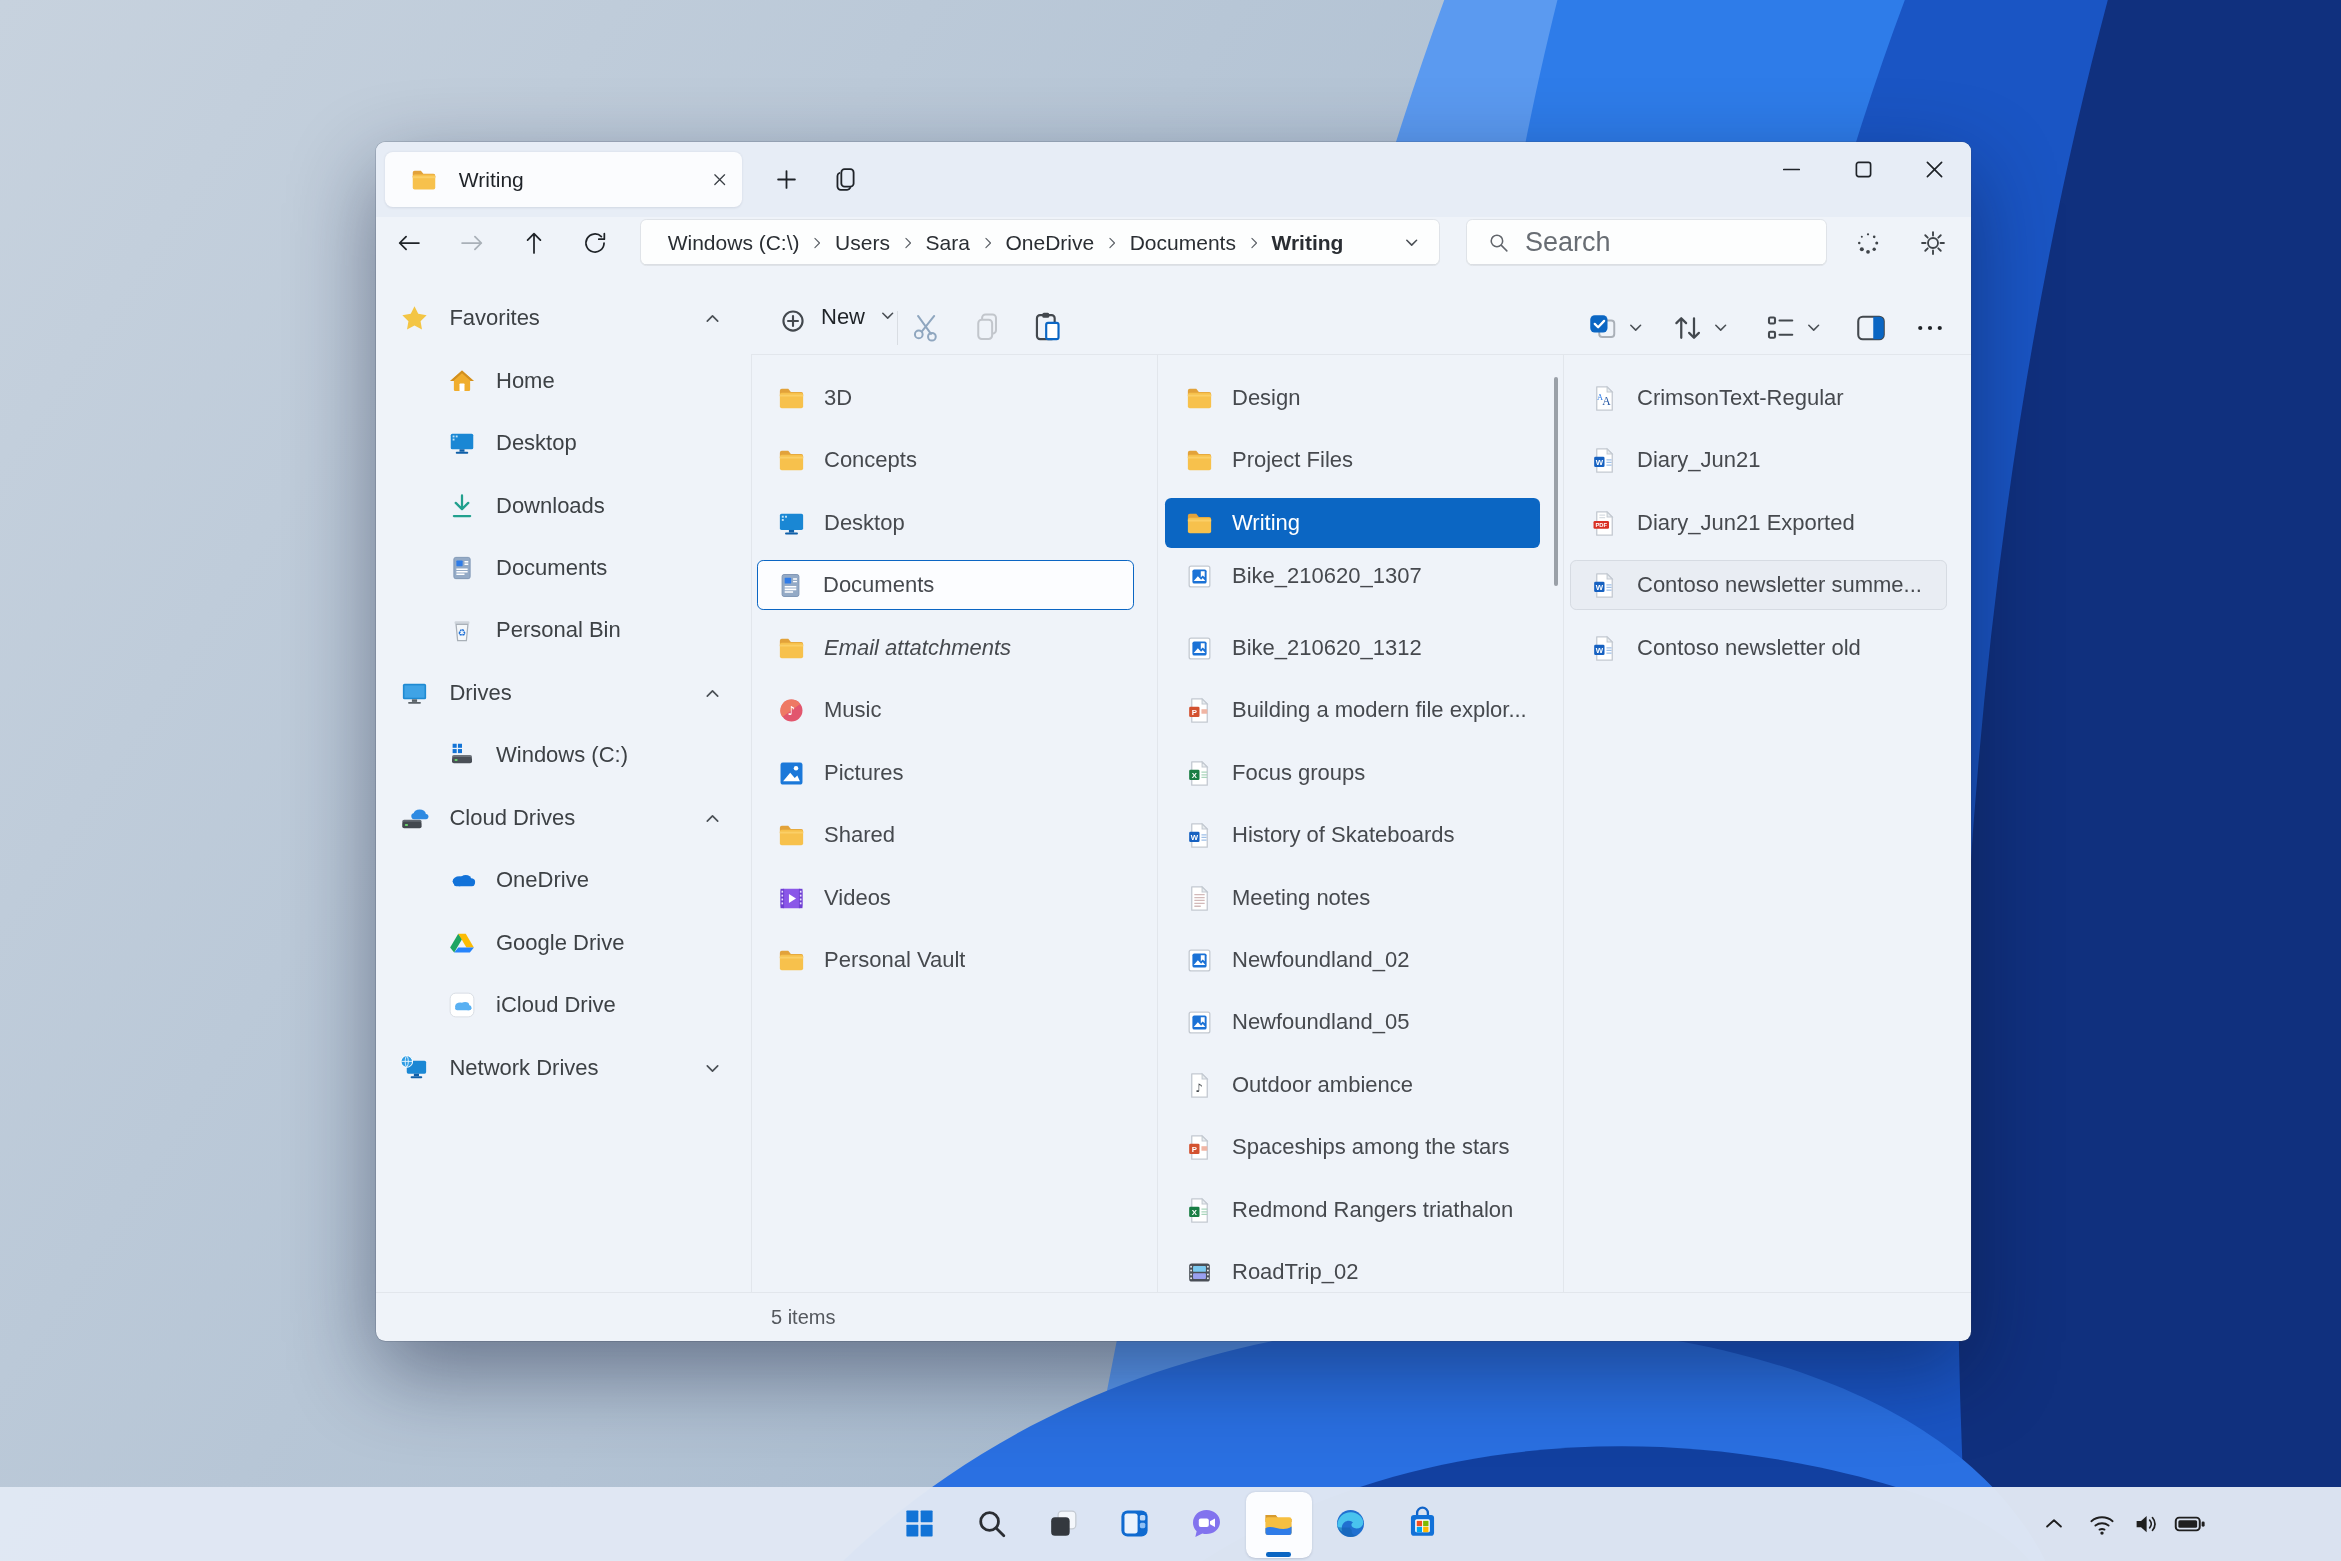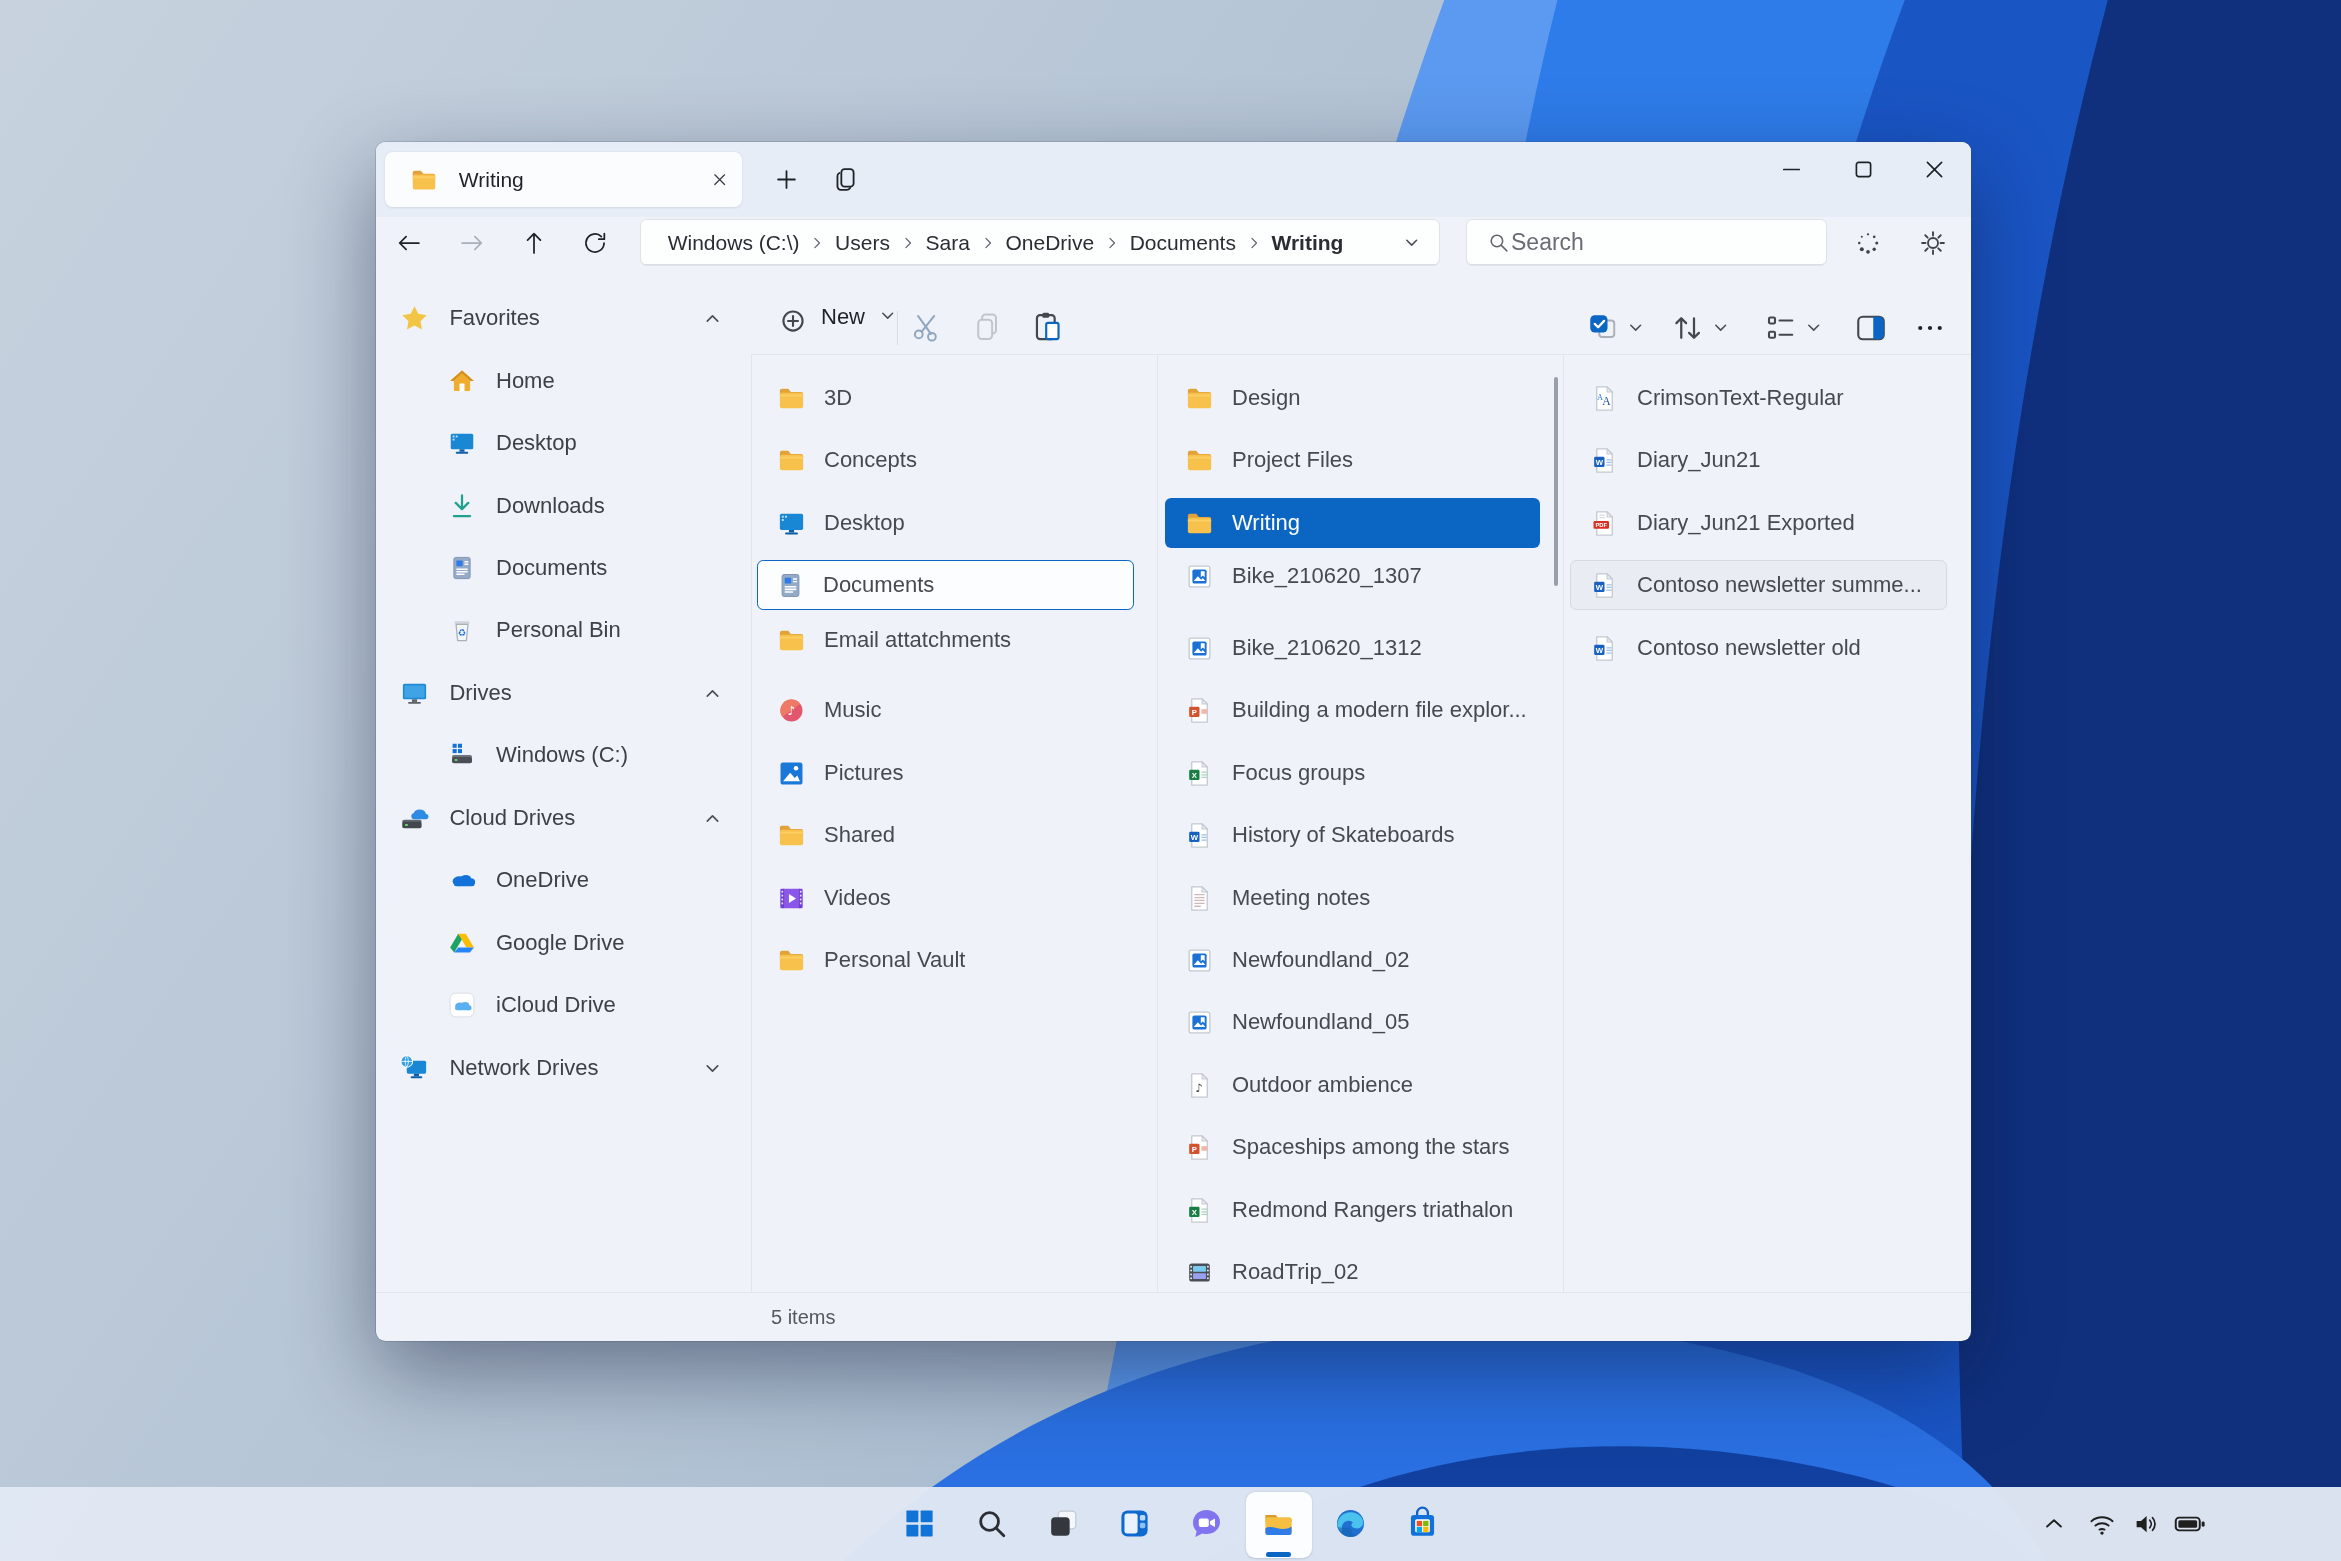--- a/index.html
+++ b/index.html
@@ -23,21 +23,21 @@
 
   .navbtn{position:absolute;top:84px;width:34px;height:34px;display:flex;align-items:center;justify-content:center;}
   .field{position:absolute;top:77px;height:47px;background:#fdfefe;border:0.8px solid #dfe3e8;border-radius:6.2px;
          box-sizing:border-box;display:flex;align-items:center;box-shadow:inset 0 -0.8px 0 #cfd4da;}
   .addr{left:264px;width:800px;padding:0 15.6px 0 22px;}
   .srch{left:1090px;width:361px;padding:0 15.6px 0 19px;}
   .crumbs{display:flex;align-items:center;flex:1;font-size:21px;color:#2a2e33;white-space:nowrap;overflow:hidden;}
   .crumb{padding:1.6px 4.7px;border-radius:3.1px;}
   .crumb.last{font-weight:bold;}
   .csep{width:20px;height:20px;margin:0 3.1px;}
-  .ph{font-size:23px;color:#686d73;}
+  .ph{font-size:27px;color:#686d73;margin-left:14px;}
 
   .newbtn{position:absolute;left:389px;top:162px;height:48px;display:flex;align-items:flex-start;gap:11px;padding:0 11px;border-radius:6.2px;}
   .new-lab{font-size:22px;color:#1f2328;}
   .tdiv{position:absolute;left:521px;top:169px;width:0.8px;height:34px;background:#d9dde3;}
   .toolic{position:absolute;display:flex;align-items:center;justify-content:center;}
 
   .hdiv{position:absolute;left:375px;right:0;top:212px;height:0.8px;background:#e2e6ec;}
   .main{position:absolute;left:0;top:213px;right:0;bottom:49px;overflow:hidden;}
   .vdiv{position:absolute;top:0;bottom:0;width:0.8px;background:#e2e6ec;}
 
@@ -591,21 +591,21 @@
           <span class="ic" style="height: 31px; width: 31px;">
             <svg viewBox="0 0 48 48" xmlns="http://www.w3.org/2000/svg">
               <rect x="11" y="7" width="26" height="34" rx="3" fill="#94aac6" stroke="#7e95b4" stroke-width="1.5"></rect>
               <rect x="15" y="12" width="10" height="9" rx="1" fill="#2f7ce8"></rect>
               <path d="M28 14h6M28 18h6" stroke="#fff" stroke-width="2.2"></path>
               <path d="M15 26h18M15 30h18M15 34h13" stroke="#fff" stroke-width="2.4"></path>
             </svg>
           </span>
           <span class="f-lab">Documents</span>
         </div>
-        <div class="frow" style="left: 381px; width: 377px; top: 260px;">
+        <div class="frow" style="left: 381px; width: 377px; top: 268px; font-style: italic;">
           <span class="ic" style="height: 31px; width: 31px;">
             <svg viewBox="0 0 48 48" xmlns="http://www.w3.org/2000/svg">
               <path d="M6 12a3 3 0 0 1 3-3h10l4 5h16a3 3 0 0 1 3 3v3H6z" fill="#e2a23a"></path>
               <rect x="6" y="15" width="36" height="24" rx="3" fill="#f7c14c"></rect>
               <path d="M6 18h36v3H6z" fill="#fcd36f" opacity=".75"></path>
             </svg>
           </span>
           <span class="f-lab">Email attatchments</span>
         </div>
         <div class="frow" style="left: 381px; width: 377px; top: 330px;">

